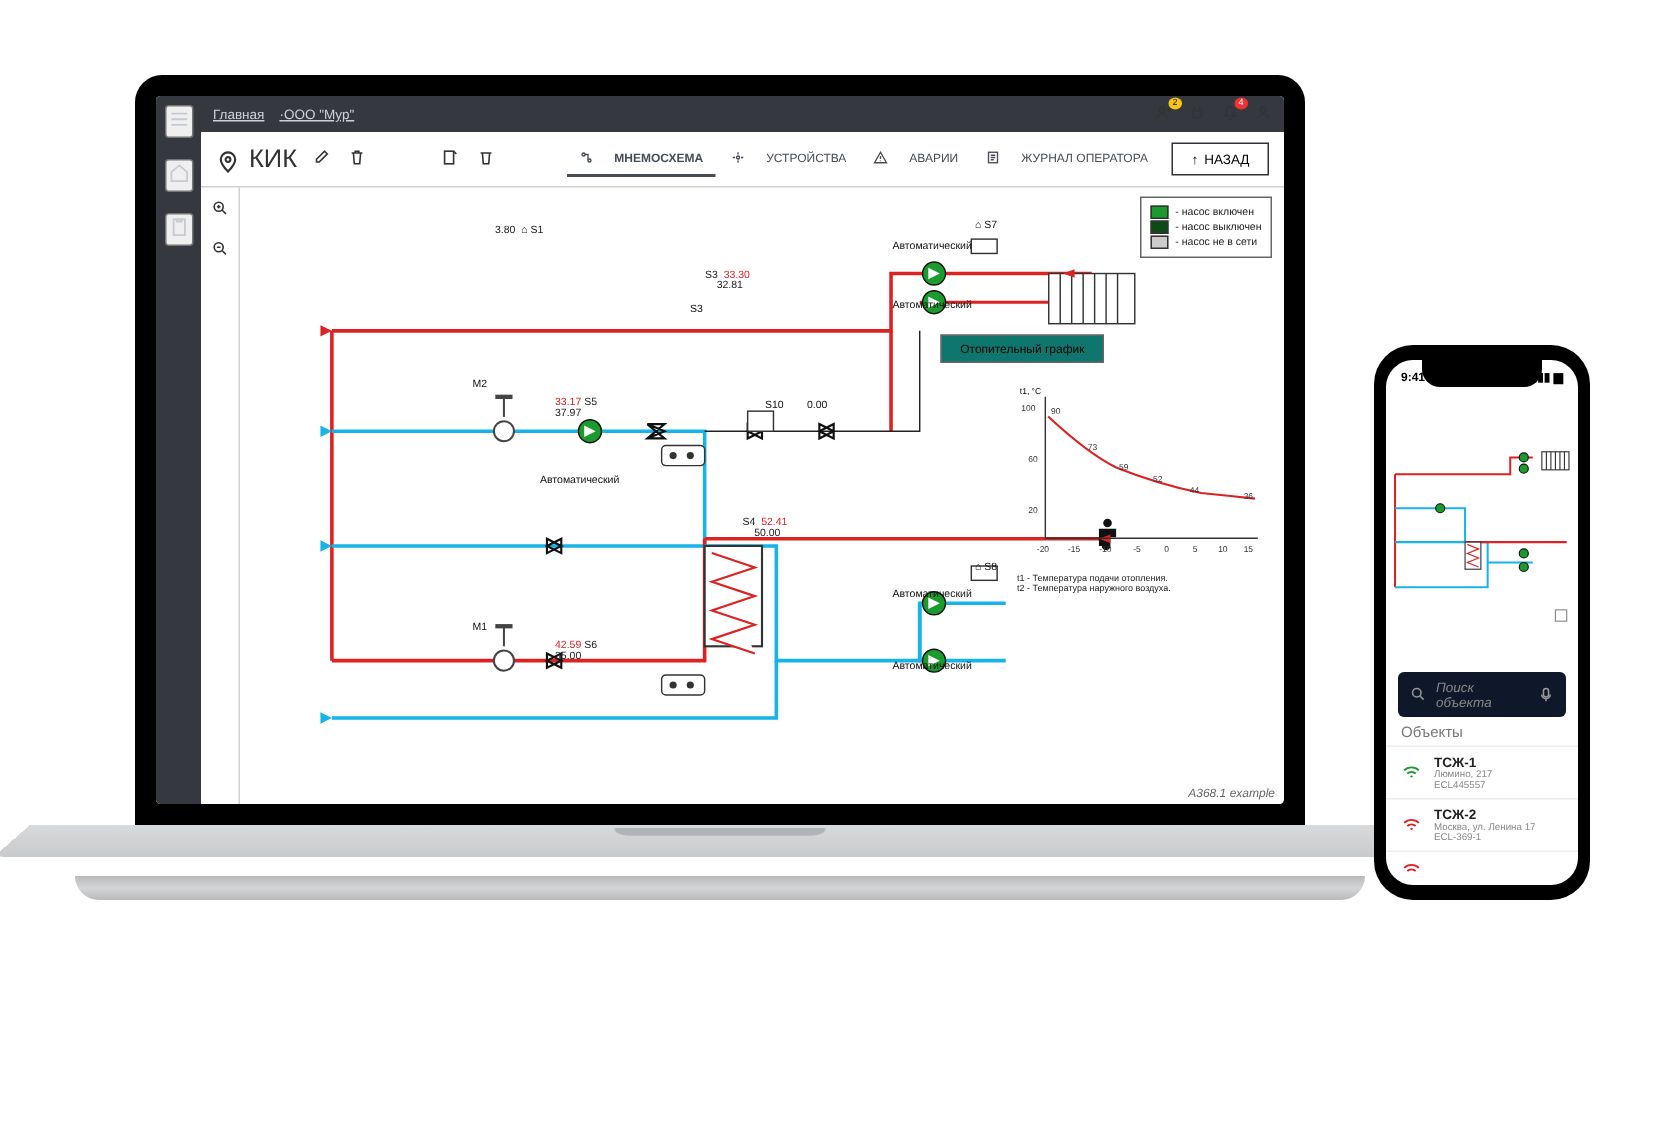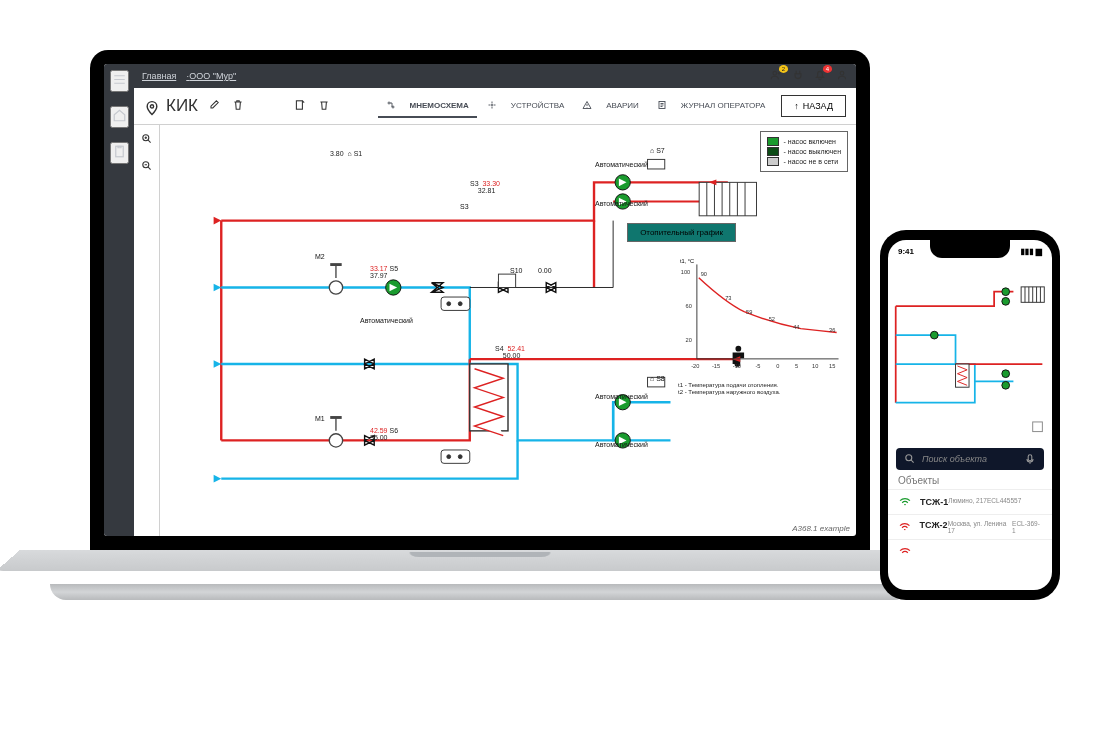--- a/index.html
+++ b/index.html
@@ -47,32 +47,32 @@
   .sensor .v1 { color: #d22; }
   .lbl { position: absolute; font-size: 7px; color: #111; }
   .legend { position: absolute; top: 6px; right: 8px; border: 1px solid #666; background: #fff; padding: 4px 6px; }
   .legend-row { display: flex; align-items: center; gap: 5px; font-size: 7px; margin: 1px 0; }
   .sw { width: 12px; height: 9px; border: 1px solid #333; }
   .graph-btn { position: absolute; right: 120px; top: 98px; border: 1px solid #666; background: #0f766e; font-size: 8px; padding: 4px 12px; cursor: pointer; }
   .chartbox { position: absolute; right: 8px; top: 130px; width: 170px; height: 150px; font-size: 7px; }
   .footer-tag { position: absolute; right: 6px; bottom: 3px; font-size: 8px; color: #666; font-style: italic; }
 
   
-  .phone { position: absolute; right: 60px; top: 230px; width: 180px; height: 370px; background: #000; border-radius: 26px; padding: 10px 8px; }
+  .phone { position: absolute; right: 60px; top: 230px; width: 144px; height: 370px; background: #000; border-radius: 26px; padding: 10px 8px; }
   .phone-screen { width: 100%; height: 100%; background: #fff; border-radius: 18px; overflow: hidden; position: relative; }
   .notch { position: absolute; left: 50%; top: 0; transform: translateX(-50%); width: 80px; height: 18px; background: #000; border-radius: 0 0 12px 12px; z-index: 3; }
   .phone-status { height: 22px; display: flex; align-items: center; justify-content: space-between; padding: 0 10px; font-size: 8px; font-weight: 600; }
   .phone-header { height: 26px; display: flex; align-items: center; justify-content: space-between; padding: 0 10px; border-bottom: 1px solid #e3e3e3; font-size: 10px; }
   .phone-body { position: relative; height: 180px; }
   .phone-body svg { width: 100%; height: 100%; }
   .search-bar { margin: 6px 8px 2px; background: #0f172a; border-radius: 4px; display: flex; align-items: center; padding: 5px 8px; font-size: 9px; color: #888; gap: 6px; font-style: italic; }
   .section-title { font-size: 10px; color: #777; padding: 3px 10px; }
   .obj { display: flex; align-items: center; gap: 8px; padding: 5px 10px; border-top: 1px solid #eee; }
   .obj .wifi { width: 14px; height: 14px; stroke-width: 1.8; fill: none; }
-  .obj-info { display: flex; flex-direction: row; font-size: 8px; }
+  .obj-info { display: flex; flex-direction: column; font-size: 8px; }
   .obj-title { font-weight: 600; color: #222; font-size: 9px; }
   .obj-sub { color: #888; font-size: 6.5px; }
 
   .pico { width: 12px; height: 12px; stroke: #333; fill: none; stroke-width: 1.8; }
 </style>
 </head>
 <body>
 
 <div class="laptop">
   <div class="laptop-screen">

